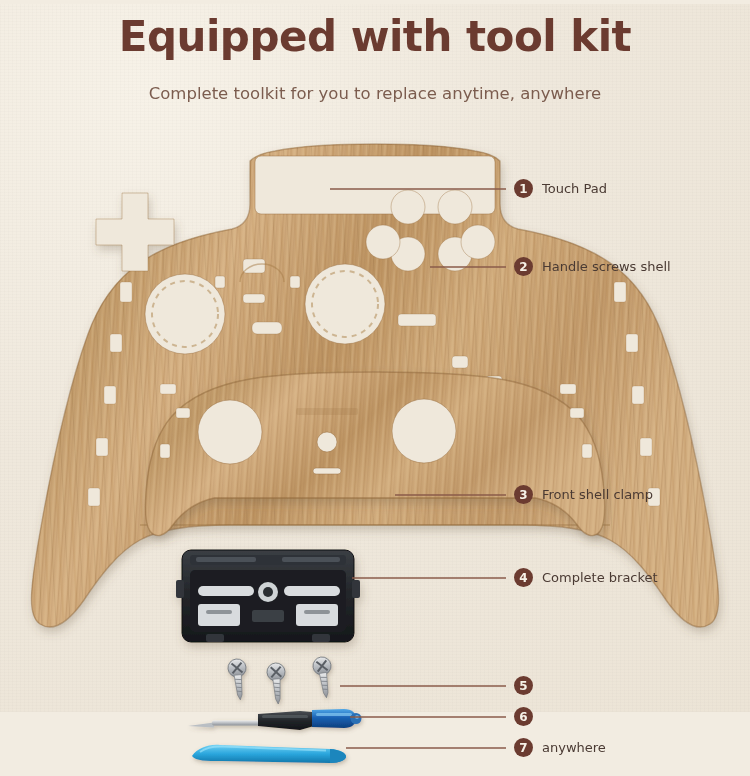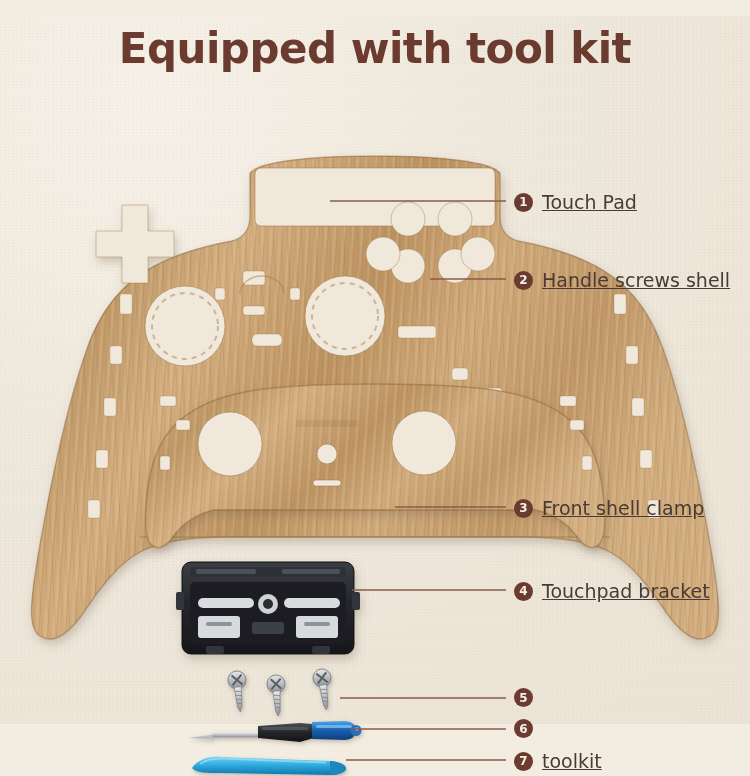--- a/index.html
+++ b/index.html
@@ -4,21 +4,21 @@
 <style>
   html,body{margin:0;padding:0;}
   body{
     width:750px;height:776px;
     background:#f2ece1;
     font-family:"DejaVu Sans", sans-serif;
     overflow:hidden;
     position:relative;
   }
   #stage{
-    position:absolute;left:0;top:16px;width:750px;height:708px;
+    position:absolute;left:0;top:4px;width:750px;height:708px;
     background:
       radial-gradient(circle at 20% 12%, #f7f2e8 0%, #efe8dc 45%, #ece4d6 100%);
   }
   
   #grain{
     position:absolute;inset:0;
     background-image:
       repeating-linear-gradient(0deg, rgba(0,0,0,0.012) 0 1px, rgba(255,255,255,0) 1px 3px),
       repeating-linear-gradient(90deg, rgba(0,0,0,0.010) 0 1px, rgba(255,255,255,0) 1px 4px);
     pointer-events:none;
@@ -50,35 +50,35 @@
   }
   .num{
     width:19px;height:19px;border-radius:50%;
     background:#6b3b30;color:#f6f1e7;
     font-size:12px;font-weight:bold;
     display:flex;align-items:center;justify-content:center;
     line-height:1;
     flex:0 0 auto;
   }
   .clabel{
-    font-size:19px;
+    font-size:13px;
     color:#4a3a33;
     font-family:"DejaVu Sans", sans-serif;
-    text-decoration:underline;
   }
   svg.art{position:absolute;left:0;top:0;}
 </style>
 </head>
 <body>
 
 <div id="stage">
 
   <div id="grain"></div>
 
   <div class="title">Equipped with tool kit</div>
+  <div class="subtitle">Complete toolkit for you to replace anytime, anywhere</div>
 
   <svg class="art" width="750" height="776" viewBox="0 0 750 776">
     <defs>
 
       <linearGradient id="wood" x1="0" y1="0" x2="1" y2="0.35">
         <stop offset="0%" stop-color="#cfa978"></stop>
         <stop offset="18%" stop-color="#c09a69"></stop>
         <stop offset="33%" stop-color="#d6b184"></stop>
         <stop offset="52%" stop-color="#bd9463"></stop>
         <stop offset="68%" stop-color="#d2ad7e"></stop>
@@ -458,29 +458,29 @@
     <span class="clabel">Handle screws shell</span>
   </div>
 
   <div class="callout" style="left:514px; top:481px;">
     <span class="num">3</span>
     <span class="clabel">Front shell clamp</span>
   </div>
 
   <div class="callout" style="left:514px; top:564px;">
     <span class="num">4</span>
-    <span class="clabel">Touchpad bracket</span>
+    <span class="clabel">Complete bracket</span>
   </div>
 
   <div class="callout" style="left:514px; top:672px;">
     <span class="num">5</span>
   </div>
 
   <div class="callout" style="left:514px; top:703px;">
     <span class="num">6</span>
   </div>
 
   <div class="callout" style="left:514px; top:734px;">
     <span class="num">7</span>
-    <span class="clabel">toolkit</span>
+    <span class="clabel">anywhere</span>
   </div>
 
 </div>
 
 </body></html>

